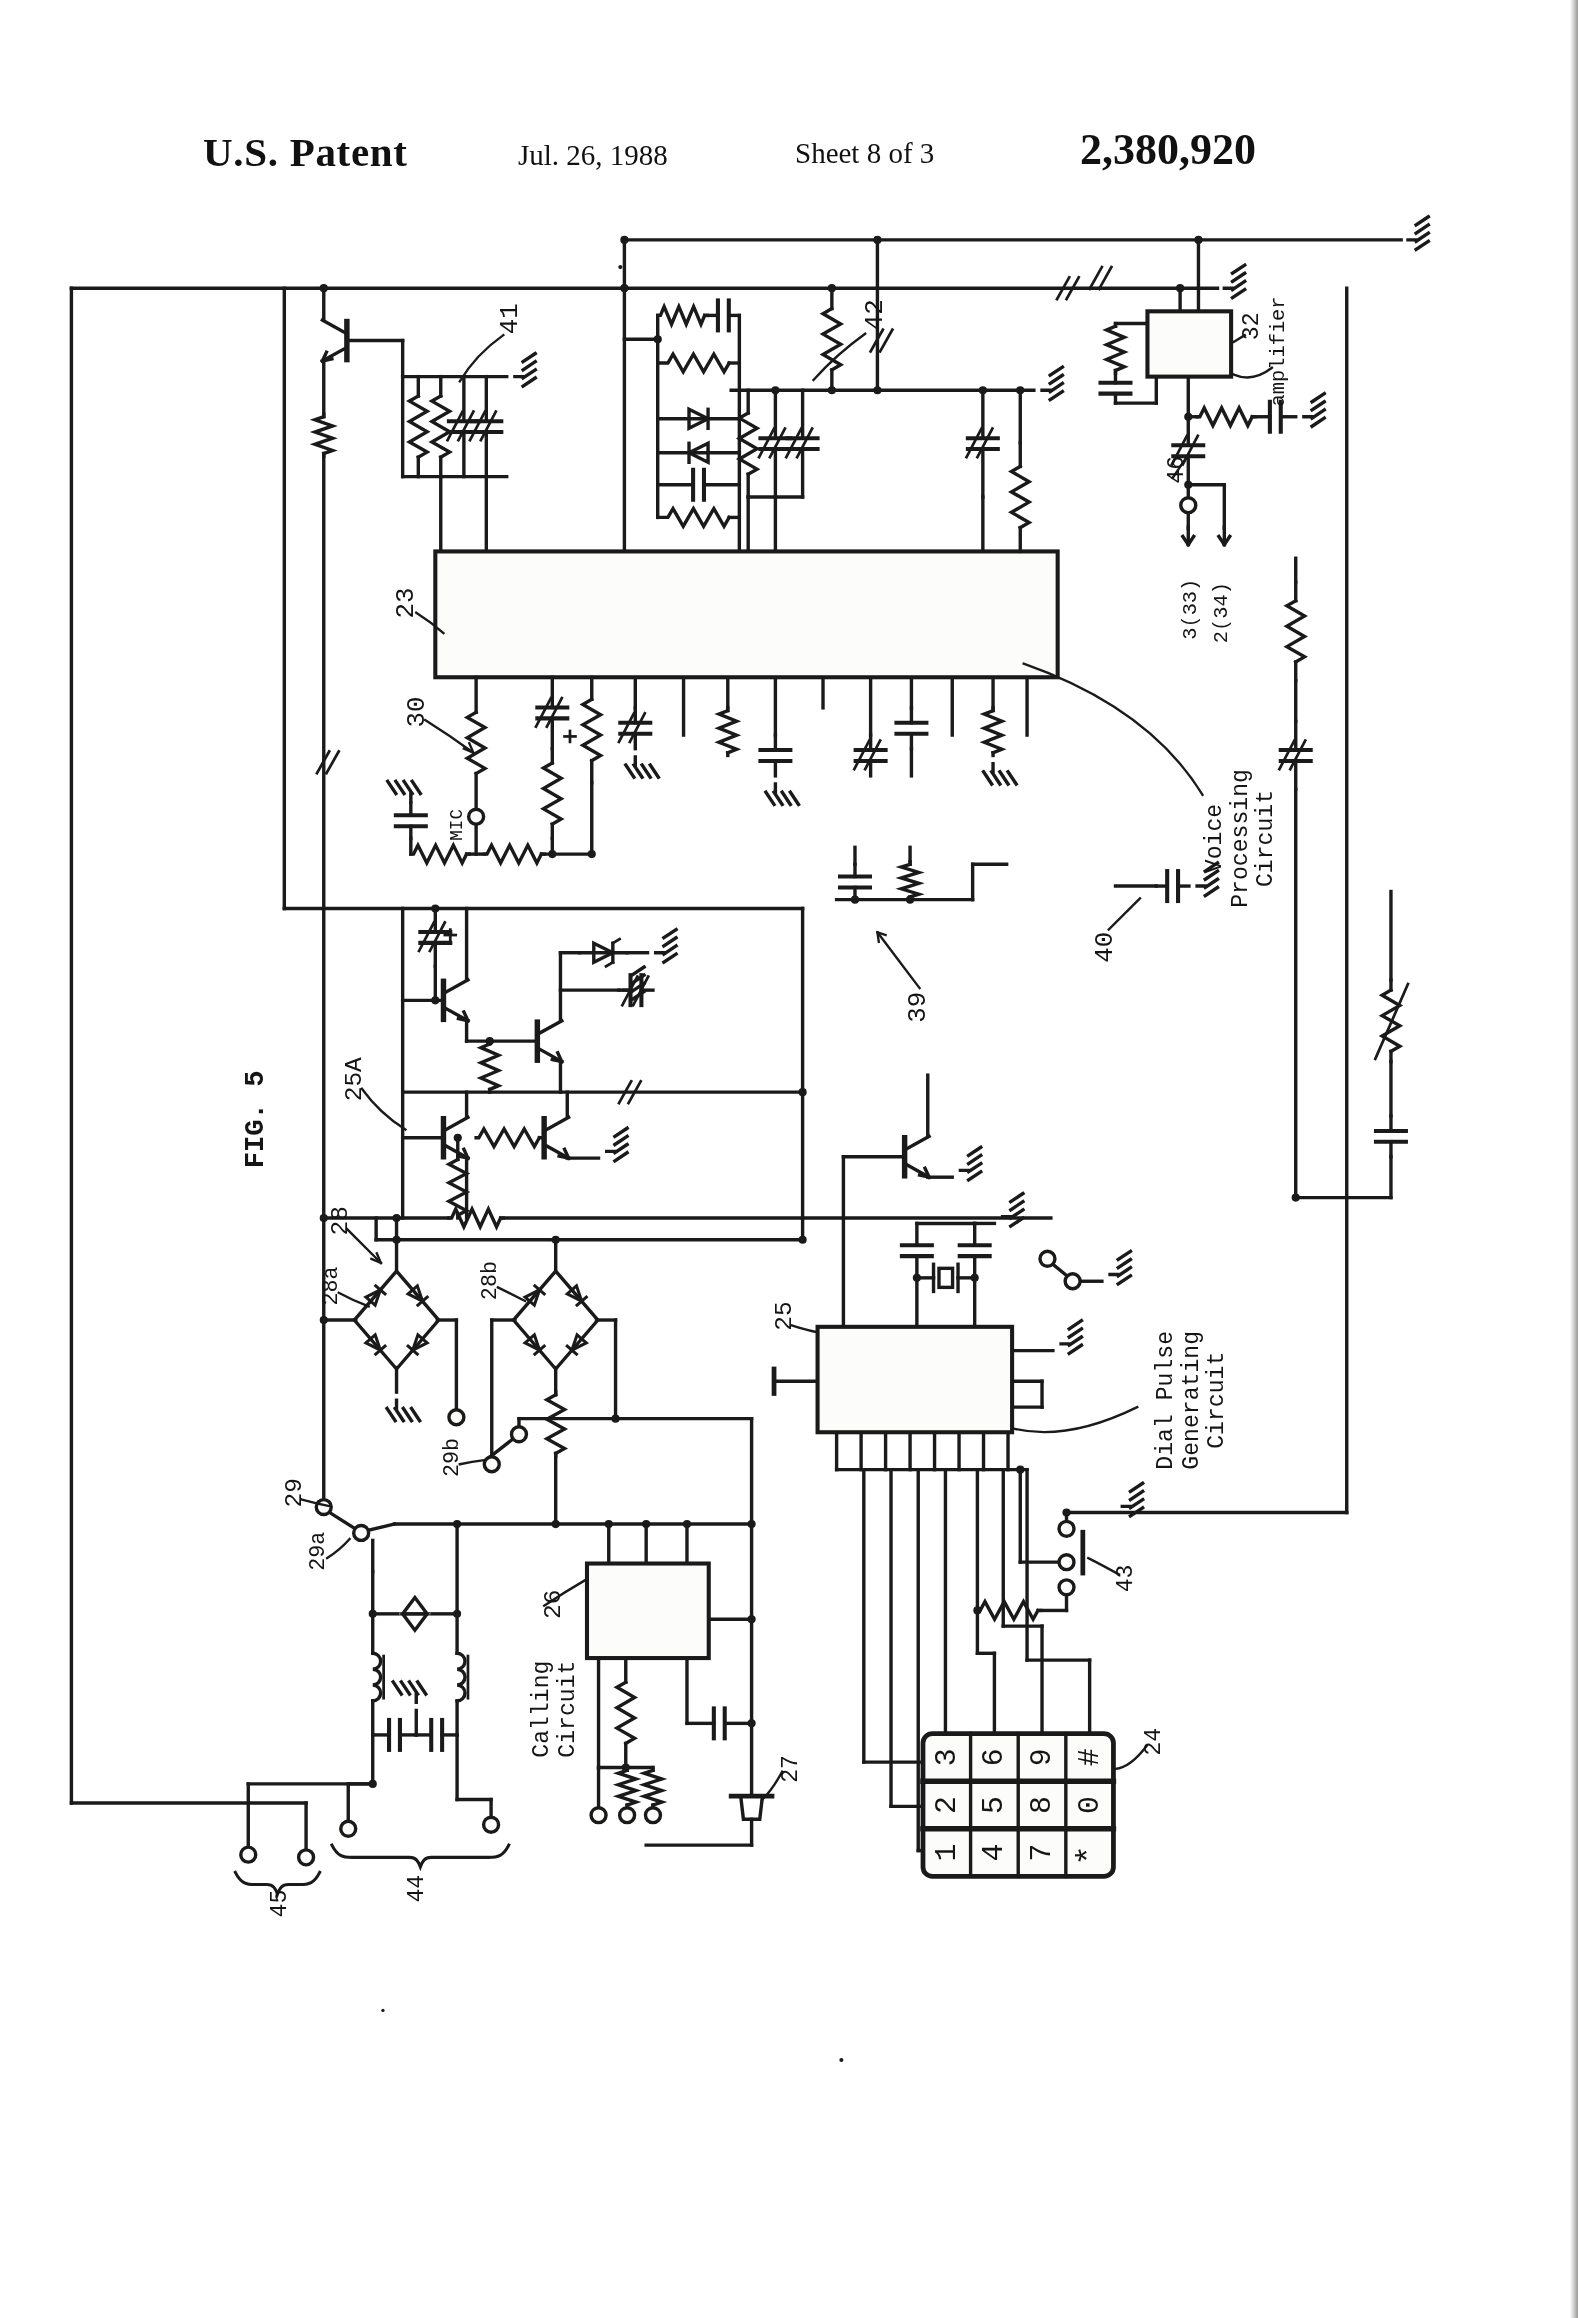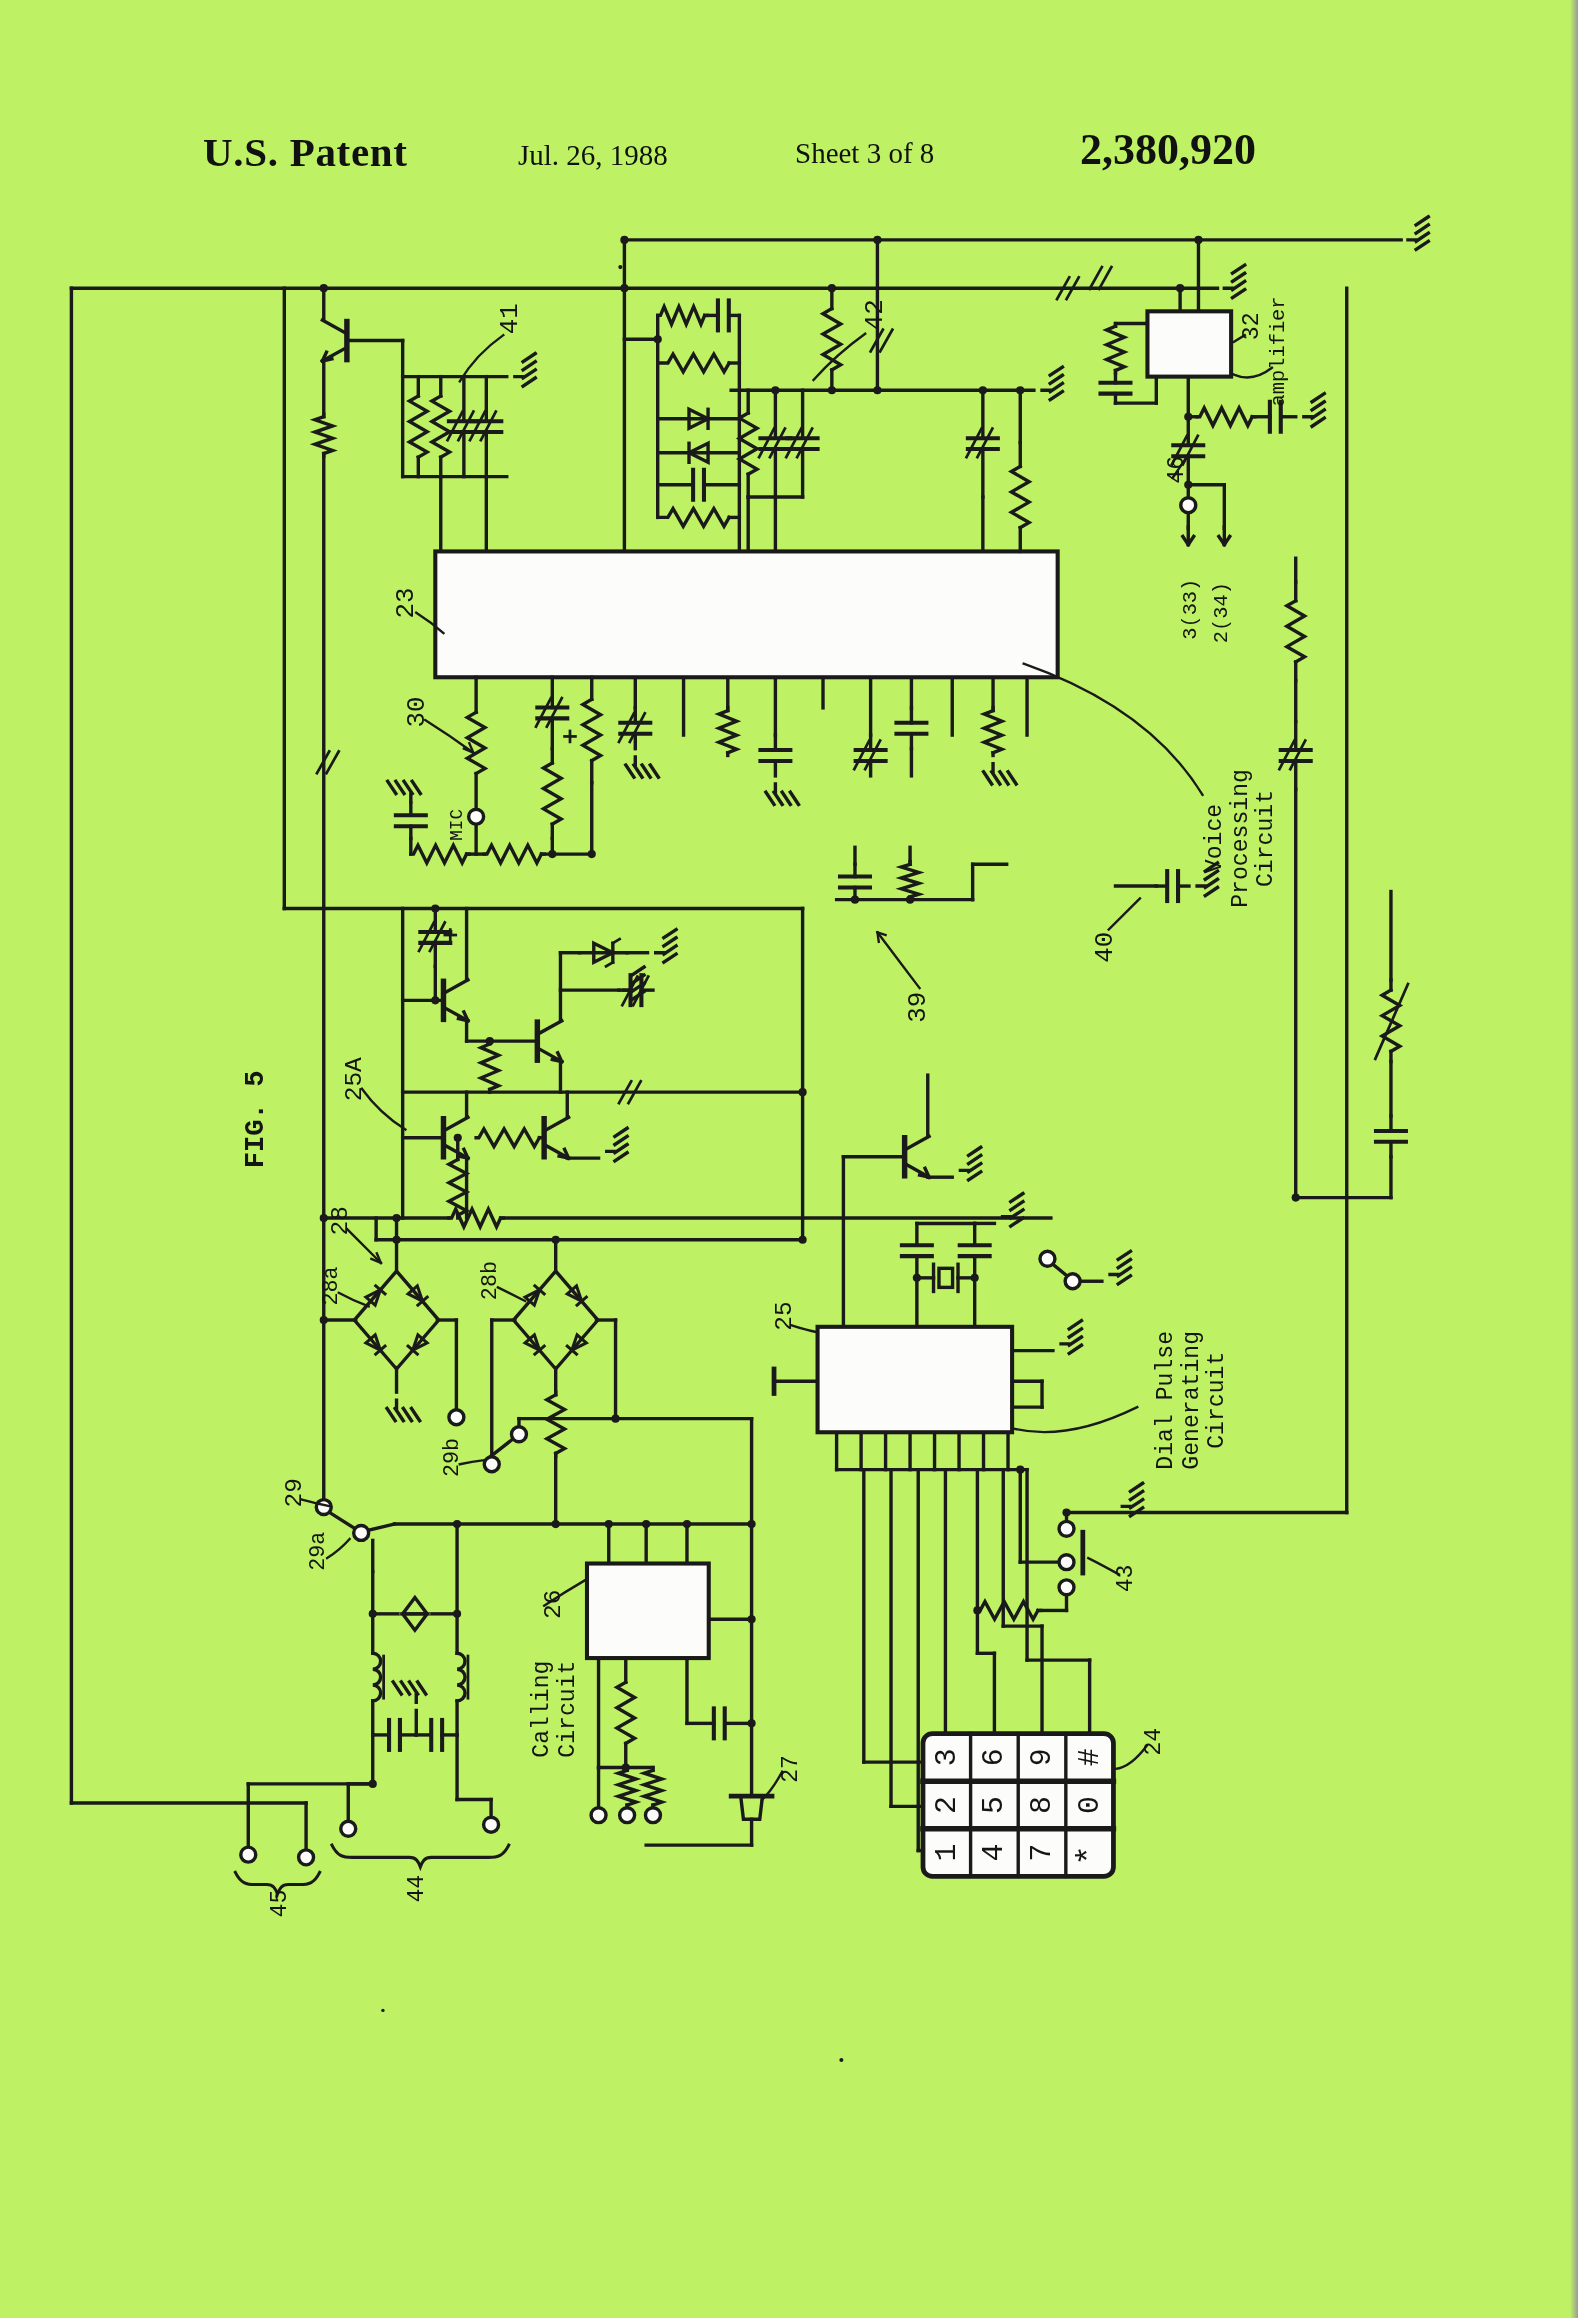--- a/index.html
+++ b/index.html
@@ -1,36 +1,36 @@
 <!DOCTYPE html>
 <html style="font-size:11px"><head>
 <meta charset="utf-8">
 <style>
   html,body{margin:0;padding:0;background:#d8d8d4;}
-  .page{position:relative;width:1578px;height:2319px;background:#bef264;overflow:hidden;
+  .page{position:relative;width:1578px;height:2319px;background:#ffffff;overflow:hidden;
         font-family:"Liberation Serif",serif;color:#111;}
   .page::after{content:"";position:absolute;top:0;right:0;width:8.2px;height:100%;
         background:linear-gradient(to left,#9a9a96,rgba(0,0,0,0));pointer-events:none;}
   .hdr{position:absolute;white-space:nowrap;}
   .hdr-title{left:203px;top:128px;font-size:41px;font-weight:bold;letter-spacing:0.7px;}
   .hdr-date{left:518px;top:139px;font-size:29px;}
   .hdr-sheet{left:795px;top:137px;font-size:29px;}
   .hdr-patno{left:1080px;top:124px;font-size:44px;font-weight:bold;}
   svg{position:absolute;left:0;top:0;}
   text{fill:#151515;}
   .mono{font-family:"Liberation Mono","DejaVu Sans Mono",monospace;}
 </style>
 </head>
 <body>
 
 <div class="page">
 
   <div class="hdr hdr-title">U.S. Patent</div>
   <div class="hdr hdr-date">Jul. 26, 1988</div>
-  <div class="hdr hdr-sheet">Sheet 3 of 8</div>
+  <div class="hdr hdr-sheet">Sheet 8 of 3</div>
   <div class="hdr hdr-patno">2,380,920</div>
 
   <svg width="1578" height="2319" viewBox="0 0 2320 3408">
     <g id="draw" stroke="#1a1a1a" fill="none" stroke-width="5" stroke-linecap="square" stroke-linejoin="miter">
         <path d="M920 352 L2060 352" stroke-width="5"></path>
         <path d="M105 423 L1790 423" stroke-width="5"></path>
         <path d="M918 352 L918 810" stroke-width="5"></path>
         <path d="M1735 423 L1735 457" stroke-width="5"></path>
         <path d="M1762 352 L1762 457" stroke-width="5"></path>
         <path d="M105 423 L105 2650" stroke-width="5"></path>

